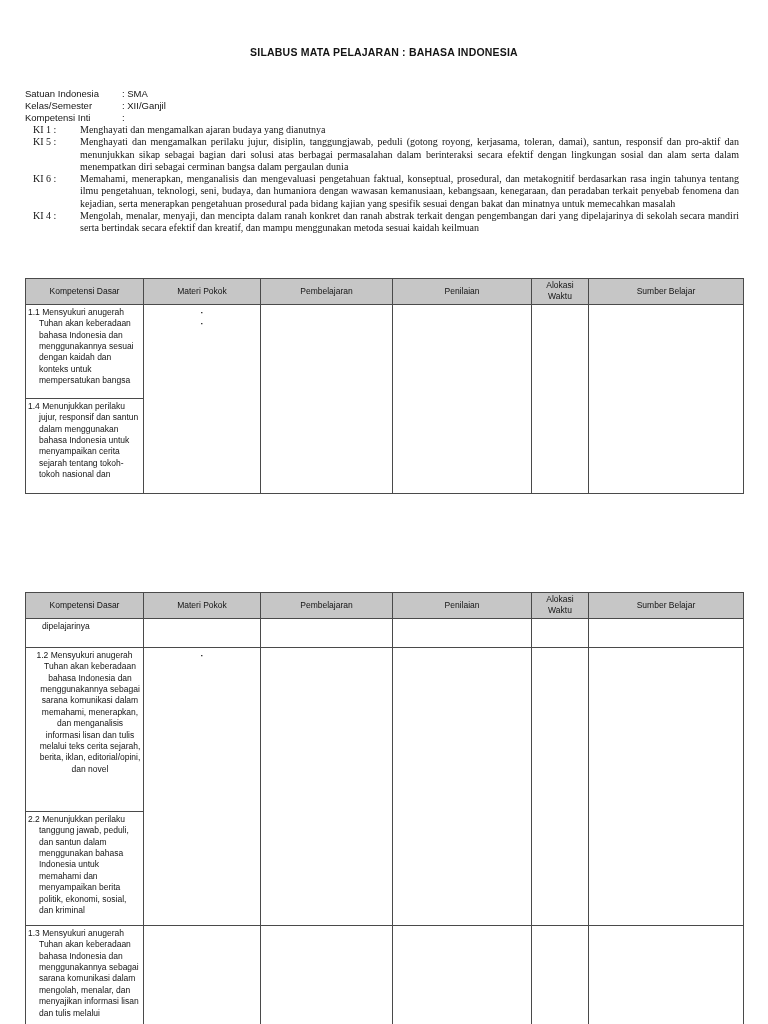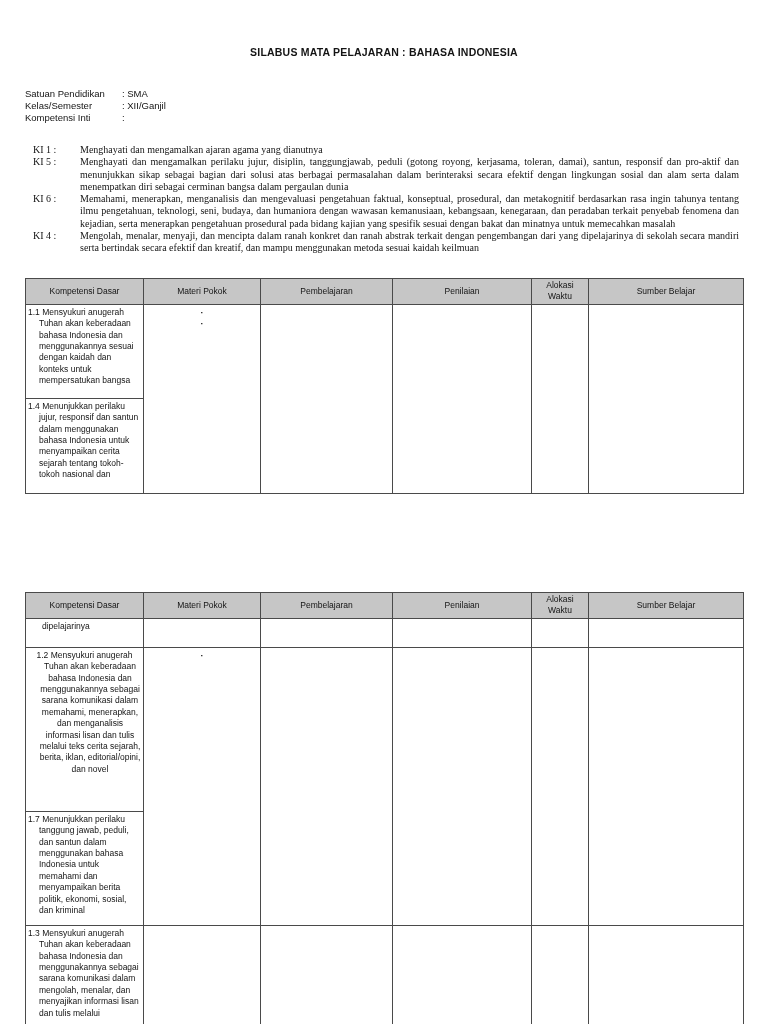--- a/index.html
+++ b/index.html
@@ -22,21 +22,21 @@
   .title{position:absolute;top:46px;left:0;width:768px;text-align:center;
     font-weight:bold;font-size:10.5px;line-height:12.5px;letter-spacing:.2px;}
 
   
   .meta{position:absolute;top:88px;left:25px;font-size:9.5px;line-height:12px;}
   .meta-row{display:flex;}
   .meta-label{width:97px;}
 
   
   .ki{position:absolute;top:124px;left:33px;width:706px;
-    font-family:"Liberation Serif",serif;font-size:10px;line-height:12.3px;margin-top:20px;}
+    font-family:"Liberation Serif",serif;font-size:10px;line-height:12.3px;}
   .ki-row{display:flex;}
   .ki-label{width:47px;flex:0 0 47px;}
   .ki-text{flex:1;text-align:justify;}
 
   
   table{border-collapse:collapse;table-layout:fixed;width:718px;position:absolute;left:25px;}
   .t1{top:278px;}
   .t2{top:592px;}
   th,td{border:1px solid var(--border);vertical-align:top;font-size:8.5px;line-height:11.4px;}
   th{background:var(--header-bg);font-weight:normal;text-align:center;vertical-align:middle;
@@ -56,37 +56,37 @@
 <body>
 
 <div class="page">
 
   <div class="title">
     <div>SILABUS MATA PELAJARAN : BAHASA INDONESIA</div>
   </div>
 
   <div class="meta">
     <div class="meta-row">
-      <span class="meta-label">Satuan Pendidikan</span>
+      <span class="meta-label">Satuan Indonesia</span>
       <span class="meta-value">: SMA</span>
     </div>
     <div class="meta-row">
       <span class="meta-label">Kelas/Semester</span>
       <span class="meta-value">: XII/Ganjil</span>
     </div>
     <div class="meta-row">
       <span class="meta-label">Kompetensi Inti</span>
       <span class="meta-value">:</span>
     </div>
   </div>
 
   <div class="ki">
     <div class="ki-row">
       <span class="ki-label">KI 1 :</span>
-      <span class="ki-text">Menghayati dan mengamalkan ajaran agama yang dianutnya</span>
+      <span class="ki-text">Menghayati dan mengamalkan ajaran budaya yang dianutnya</span>
     </div>
     <div class="ki-row">
       <span class="ki-label">KI 5 :</span>
       <span class="ki-text">Menghayati dan mengamalkan perilaku jujur, disiplin, tanggungjawab, peduli (gotong royong, kerjasama, toleran, damai), santun, responsif dan pro-aktif dan menunjukkan sikap sebagai bagian dari solusi atas berbagai permasalahan dalam berinteraksi secara efektif dengan lingkungan sosial dan alam serta dalam menempatkan diri sebagai cerminan bangsa dalam pergaulan dunia</span>
     </div>
     <div class="ki-row">
       <span class="ki-label">KI 6 :</span>
       <span class="ki-text">Memahami, menerapkan, menganalisis dan mengevaluasi pengetahuan faktual, konseptual, prosedural, dan metakognitif berdasarkan rasa ingin tahunya  tentang ilmu pengetahuan, teknologi, seni, budaya, dan humaniora dengan wawasan kemanusiaan,  kebangsaan, kenegaraan, dan peradaban terkait penyebab fenomena dan kejadian, serta menerapkan pengetahuan prosedural pada bidang kajian yang spesifik sesuai dengan bakat dan minatnya untuk memecahkan masalah</span>
     </div>
     <div class="ki-row">
@@ -160,21 +160,21 @@
       <td class="kd">1.2 Mensyukuri anugerah Tuhan akan keberadaan bahasa Indonesia dan menggunakannya sebagai sarana komunikasi dalam memahami, menerapkan, dan menganalisis informasi lisan dan tulis melalui teks cerita sejarah, berita, iklan, editorial/opini, dan novel</td>
       <td class="materi" rowspan="2">
         <div>·</div>
       </td>
       <td rowspan="2"></td>
       <td rowspan="2"></td>
       <td rowspan="2"></td>
       <td rowspan="2"></td>
     </tr>
     <tr class="r2">
-      <td class="kd">1.7 Menunjukkan perilaku tanggung jawab, peduli, dan santun dalam menggunakan bahasa Indonesia untuk memahami dan menyampaikan berita politik, ekonomi, sosial, dan kriminal</td>
+      <td class="kd">2.2 Menunjukkan perilaku tanggung jawab, peduli, dan santun dalam menggunakan bahasa Indonesia untuk memahami dan menyampaikan berita politik, ekonomi, sosial, dan kriminal</td>
     </tr>
     <tr class="r3">
       <td class="kd">1.3 Mensyukuri anugerah Tuhan akan keberadaan bahasa Indonesia dan menggunakannya sebagai sarana komunikasi dalam mengolah, menalar, dan menyajikan informasi lisan dan tulis melalui</td>
       <td></td>
       <td></td>
       <td></td>
       <td></td>
       <td></td>
     </tr>
   </tbody>

